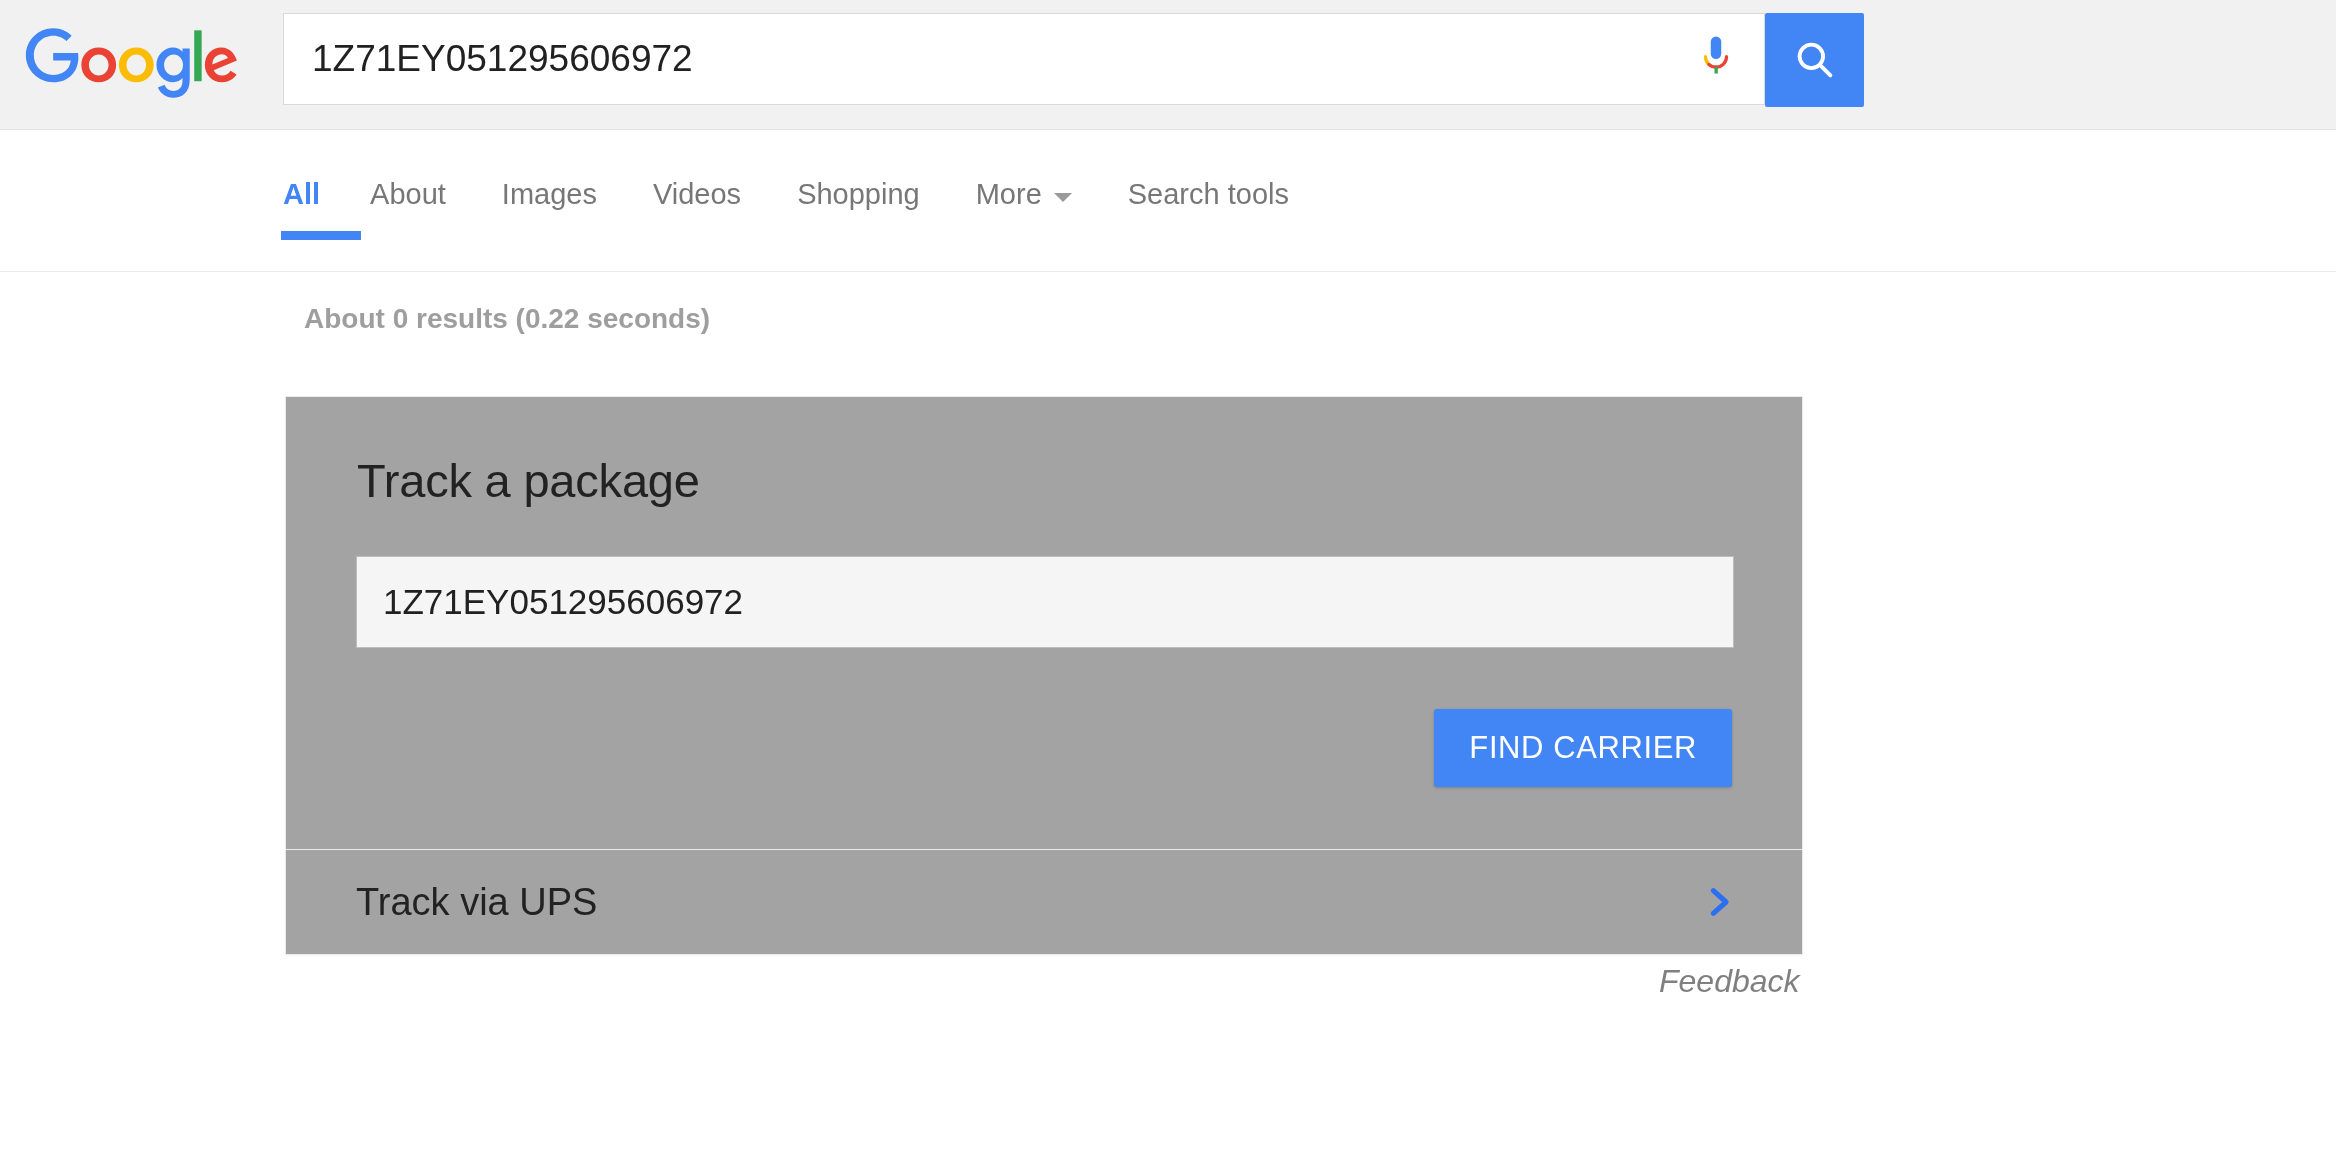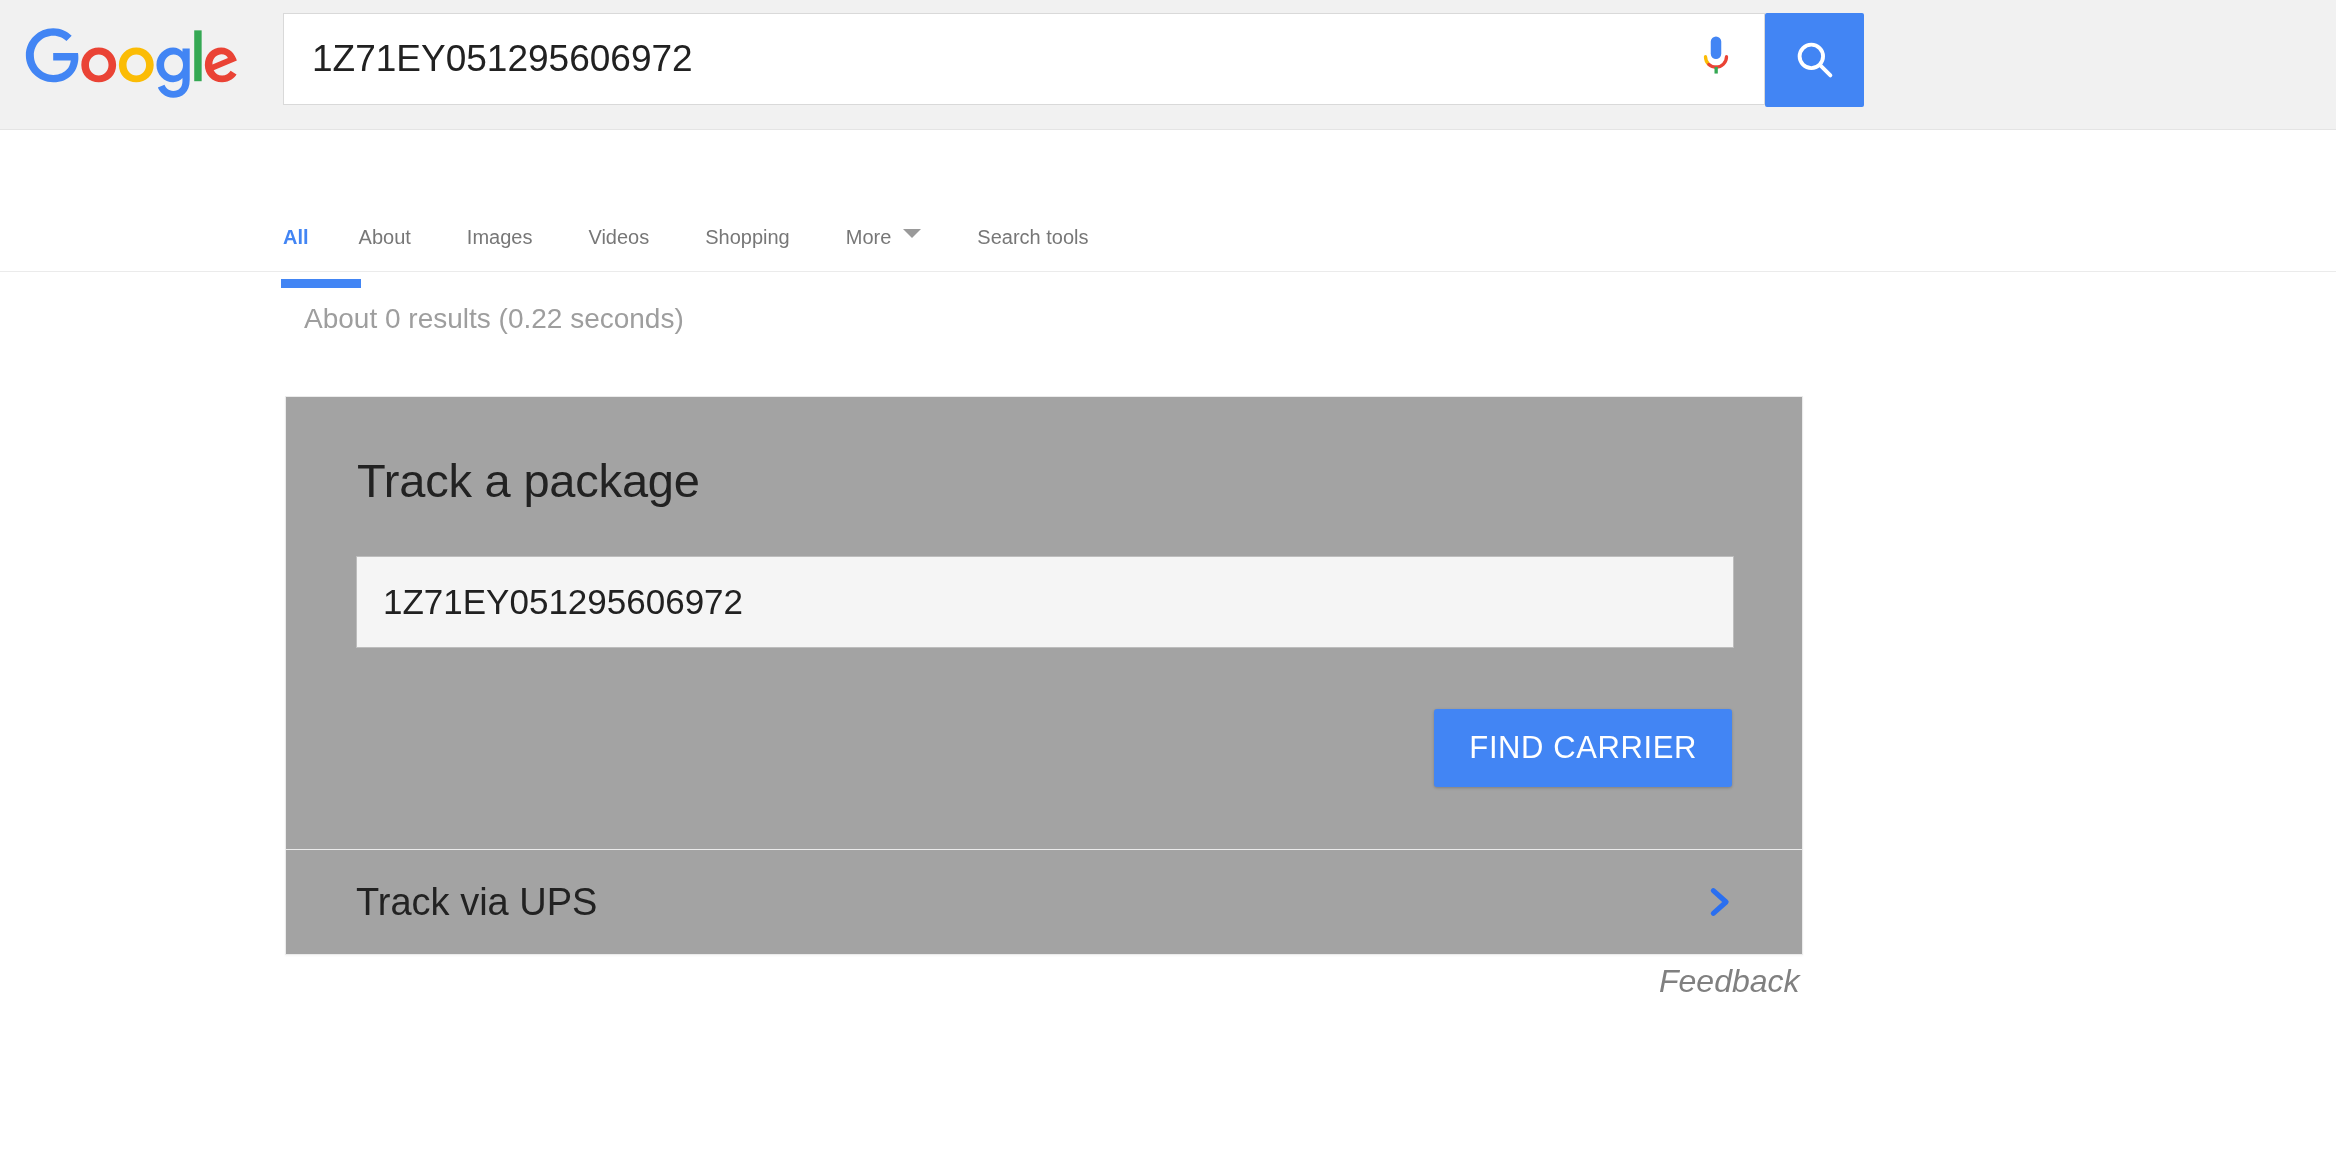--- a/index.html
+++ b/index.html
@@ -96,29 +96,29 @@
   .nav-inner {
     position: absolute;
     left: 283px;
     top: 0;
     height: 100%;
     display: flex;
     align-items: flex-start;
     padding-top: 48px;
   }
   .nav-item {
-    font-size: 20px;
+    font-size: 29px;
     color: #777777;
     margin-right: 56px;
     cursor: pointer;
     position: relative;
     padding-bottom: 10px;
     white-space: nowrap;
     display: flex;
-    margin-top: 48px;
+    align-items: center;
   }
   .nav-item.active {
     color: #4285f4;
     font-weight: bold;
     margin-right: 50px;
   }
   .nav-item.active .nav-underline {
     position: absolute;
     left: -2px;
     top: 53px;
@@ -139,20 +139,21 @@
   }
 
   
   .result-stats {
     position: absolute;
     left: 304px;
     top: 303px;
     font-size: 28px;
     color: #9e9e9e;
     white-space: nowrap;
+    font-weight: bold;
   }
 
   
   .track-card {
     position: absolute;
     left: 285px;
     top: 396px;
     width: 1518px;
     background: #a3a3a3;
     border: 1px solid #ebebeb;

